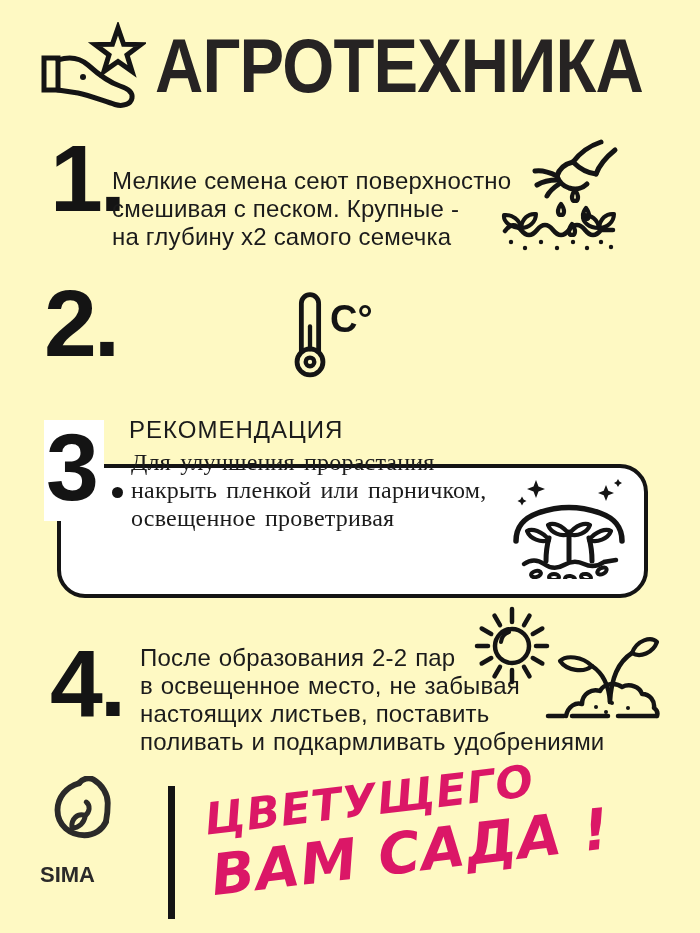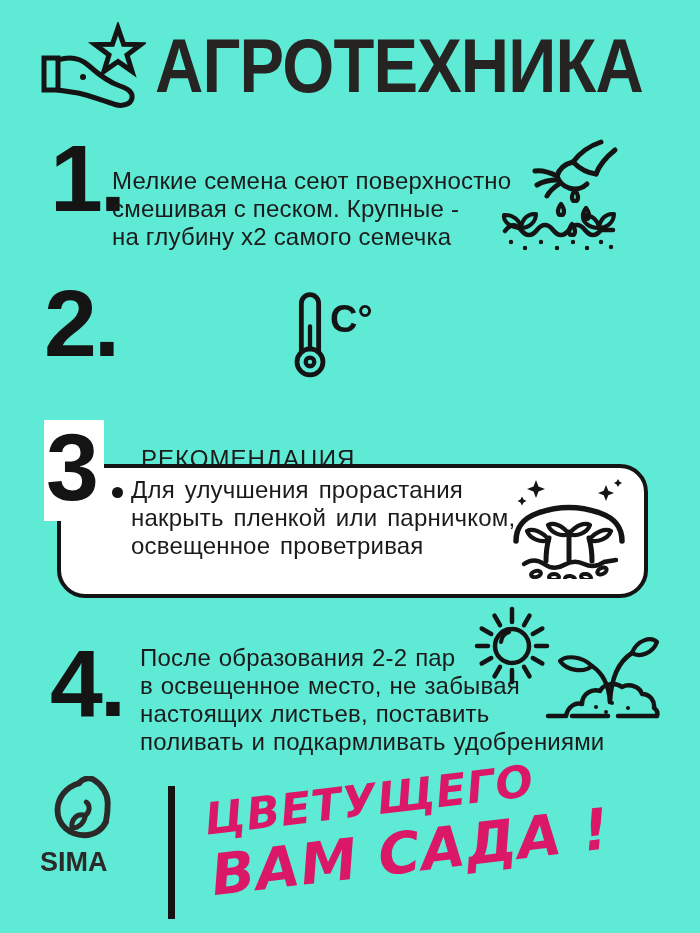--- a/index.html
+++ b/index.html
@@ -1,29 +1,29 @@
 <!DOCTYPE html>
 <html><head>
 <meta charset="utf-8">
 <style>
   html,body{margin:0;padding:0;background:#fff;}
-  .canvas{position:relative;width:700px;height:933px;background:#5eead4;
+  .canvas{position:relative;width:700px;height:933px;background:#fef9c3;
     font-family:"Liberation Sans",sans-serif;color:#1b1b1b;overflow:hidden;}
   .abs{position:absolute;}
   .title{font-size:76px;font-weight:700;line-height:80px;letter-spacing:-1px;
     color:#262323;transform:scaleX(0.88);transform-origin:left top;white-space:nowrap;}
   .step-num{font-weight:700;font-size:95px;line-height:95px;letter-spacing:-3px;color:#141414;}
   .body-text{font-size:24px;line-height:28px;color:#1b1b1b;letter-spacing:0.2px;}
   .body-text div{white-space:nowrap;}
   .rec-heading{font-size:24px;letter-spacing:1px;color:#1b1b1b;white-space:nowrap;}
   .rec-box{border:4px solid #141414;border-radius:28px;background:#fff;z-index:1;}
   .num-patch{background:#ffffff;z-index:3;padding:0 8px 6px 2px;}
   .bullet-dot{width:11px;height:11px;border-radius:50%;background:#141414;z-index:2;}
   .c-label{font-size:38px;font-weight:700;color:#141414;white-space:nowrap;}
-  .brand{font-size:27px;line-height:33px;font-weight:700;letter-spacing:0px;color:#2b2a29;}
+  .brand{font-size:22px;line-height:33px;font-weight:700;letter-spacing:0px;color:#2b2a29;margin-top:12px;}
   .divider{width:7px;height:133px;background:#141414;}
   .slogan{transform:rotate(-6.8deg);transform-origin:0 0;color:#db1767;
     font-family:"DejaVu Sans",sans-serif;font-style:italic;font-weight:700;white-space:nowrap;}
   .slogan .l1{font-size:44px;line-height:48px;letter-spacing:1px;}
   .slogan .l2{font-size:57px;line-height:60px;letter-spacing:1px;margin-top:2px;}
   svg{display:block;}
 </style>
 </head>
 <body>
 
@@ -85,25 +85,25 @@
   <svg class="abs" style="left:284px;top:288px;" width="52" height="96" viewBox="0 0 52 100">
     <g fill="none" stroke="#141414" stroke-linecap="round">
       <path stroke-width="5" d="M17,66 V16 a9,9 0 0 1 18,0 V66"></path>
       <circle stroke-width="5" cx="26" cy="77" r="13.5"></circle>
       <path stroke-width="4.5" d="M26,40 V64"></path>
       <circle stroke-width="4.5" cx="26" cy="77" r="4.5"></circle>
     </g>
   </svg>
   <div class="abs c-label" style="left:330px;top:298px;">C°</div>
 
-  <div class="abs rec-heading" style="left:129px;top:445px;margin-left:12px;">РЕКОМЕНДАЦИЯ</div>
+  <div class="abs rec-heading" style="left:129px;top:416px;">РЕКОМЕНДАЦИЯ</div>
   <div class="abs rec-box" style="left:57px;top:464px;width:583px;height:126px;"></div>
   <div class="abs step-num num-patch" style="left:44px;top:420px;">3</div>
   <div class="abs bullet-dot" style="left:112px;top:487px;"></div>
-  <div class="abs body-text" style="left:131px;top:476px;word-spacing:3px;z-index:2;">
+  <div class="abs body-text" style="left:131px;top:448px;word-spacing:3px;z-index:2;font-family:Liberation Serif, serif;">
     <div>Для улучшения прорастания</div>
     <div>накрыть пленкой или парничком,</div>
     <div>освещенное проветривая</div>
   </div>
   <svg class="abs" style="left:506px;top:477px;z-index:2;" width="128" height="102" viewBox="0 0 128 102">
     <path fill="none" stroke="#141414" stroke-width="5.5" stroke-linecap="round" d="M10,64 C10,49 18,41 32,36 C42,32.5 54,30.5 63,30.5 C72,30.5 84,32.5 94,36 C108,41 116,49 116,64"></path>
     <g fill="#141414">
       <polygon points="30,3 32.5,9.5 39,12 32.5,14.5 30,21 27.5,14.5 21,12 27.5,9.5"></polygon>
       <polygon points="16,19.5 17.6,22.4 20.5,24 17.6,25.6 16,28.5 14.4,25.6 11.5,24 14.4,22.4"></polygon>
       <polygon points="100,8 102.3,13.7 108,16 102.3,18.3 100,24 97.7,18.3 92,16 97.7,13.7"></polygon>

